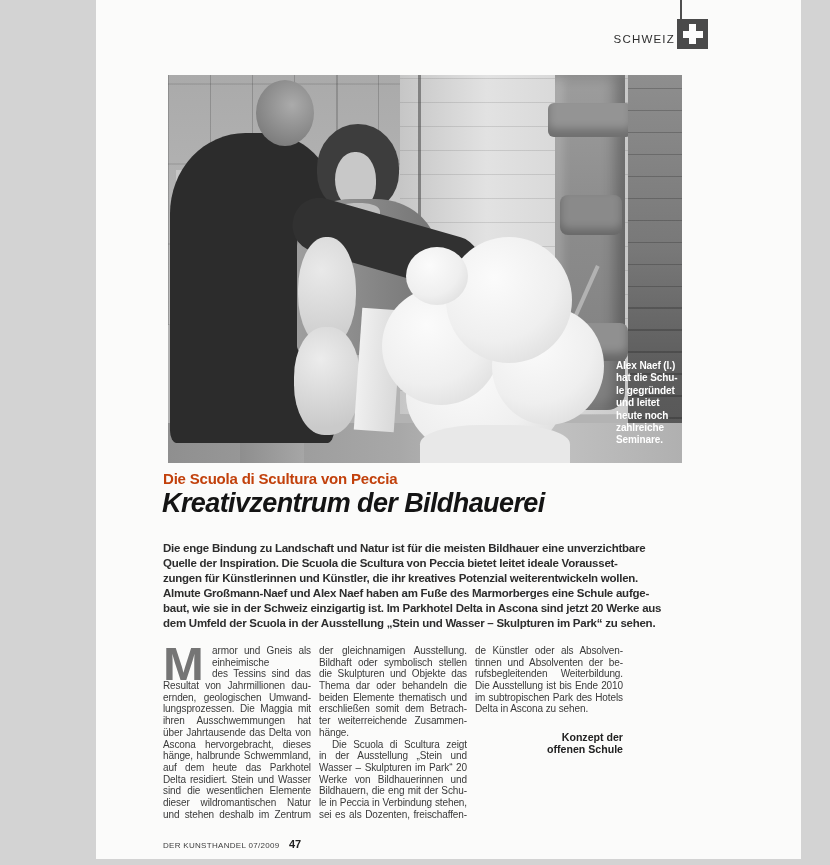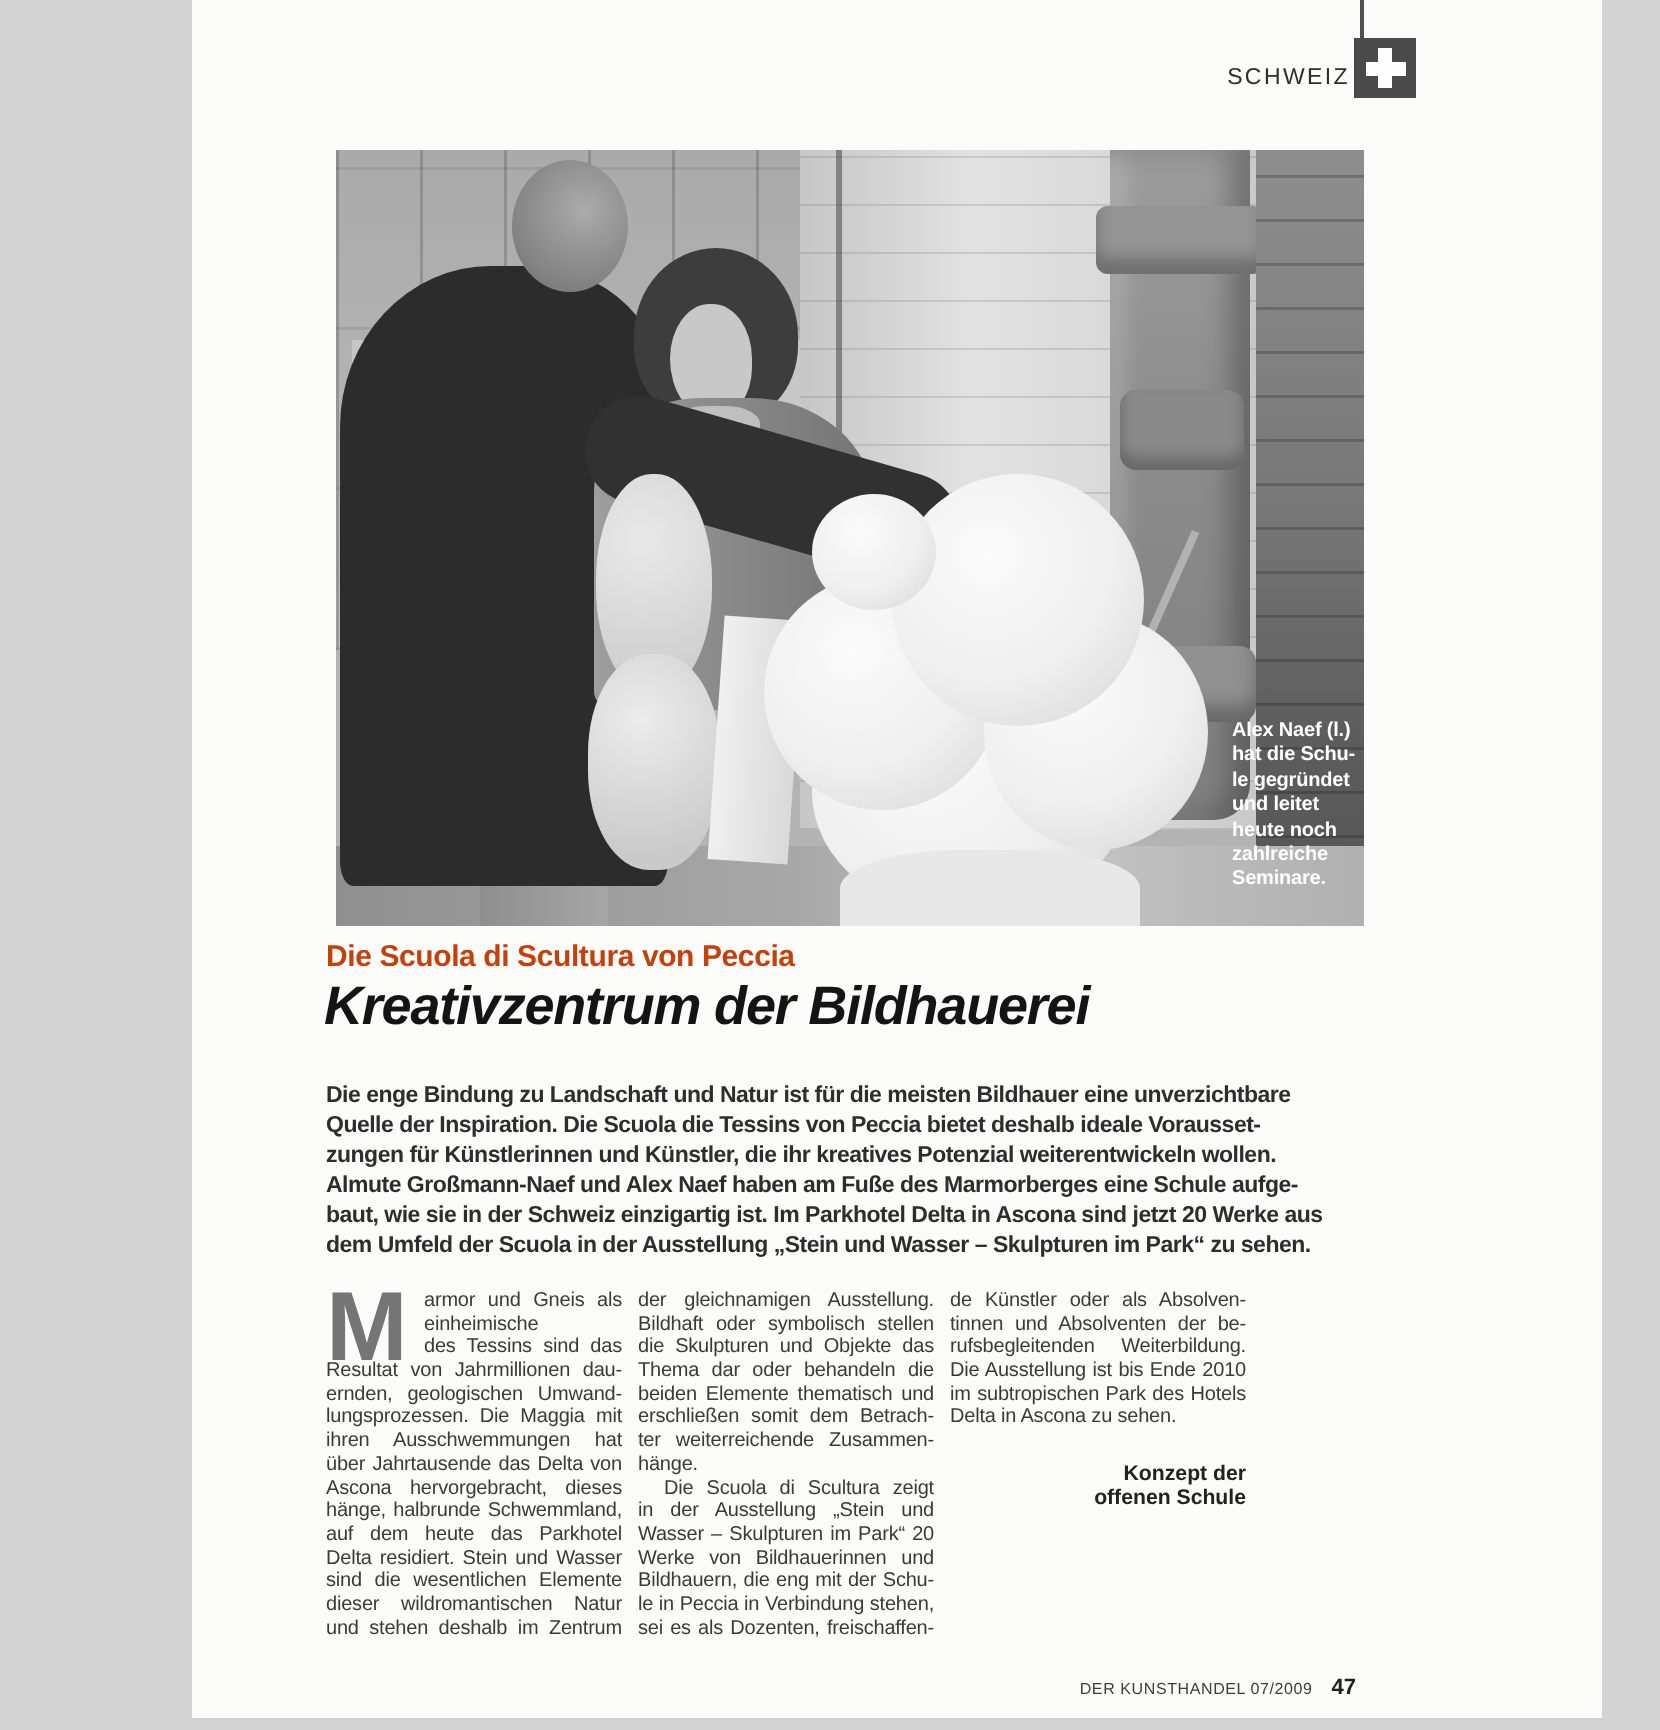--- a/index.html
+++ b/index.html
@@ -97,21 +97,21 @@
   .dropcap { float: left; width: 44px; height: 35px; font-size: 49px; line-height: 39px;
     font-weight: bold; color: #757575; margin-right: 5px; overflow: hidden; }
   .bline { font-size: 10px; line-height: 11.7px; height: 11.7px; overflow: hidden;
     text-align: justify; letter-spacing: -0.1px; }
   .bline::after { content: ""; display: inline-block; width: 100%; height: 0; }
   .bline.end::after { content: none; }
   .bline.indent { text-indent: 13px; }
   .subhead { margin-top: 17px; margin-bottom: 9px; }
   .subline { font-size: 10.6px; font-weight: bold; color: #222; line-height: 11.7px; white-space: nowrap; text-align: right; }
 
-  .footer { position: absolute; left: 67px; top: 834px; width: 515px; text-align: right; }
+  .footer { position: absolute; left: 67px; top: 834px; width: 515px; }
   .footer-credit { font-size: 8px; letter-spacing: 0.3px; color: #3d3d3d; }
   .footer-page { font-size: 11px; font-weight: bold; color: #202020; margin-left: 5px; }
 </style>
 </head>
 <body>
 
 <div class="canvas">
   <div class="page">
 
     <div class="section-label">SCHWEIZ</div>
@@ -162,21 +162,21 @@
           <div class="cap-line">Seminare.</div>
         </div>
     </div>
 
     <div class="kicker">Die Scuola di Scultura von Peccia</div>
     <div class="headline">Kreativzentrum der Bildhauerei</div>
 
     <div class="lead">
 
     <div class="lead-line">Die enge Bindung zu Landschaft und Natur ist für die meisten Bildhauer eine unverzichtbare</div>
-        <div class="lead-line">Quelle der Inspiration. Die Scuola die Tessins von Peccia bietet deshalb ideale Vorausset-</div>
+        <div class="lead-line">Quelle der Inspiration. Die Scuola die Scultura von Peccia bietet leitet ideale Vorausset-</div>
         <div class="lead-line">zungen für Künstlerinnen und Künstler, die ihr kreatives Potenzial weiterentwickeln wollen.</div>
         <div class="lead-line">Almute Großmann-Naef und Alex Naef haben am Fuße des Marmorberges eine Schule aufge-</div>
         <div class="lead-line">baut, wie sie in der Schweiz einzigartig ist. Im Parkhotel Delta in Ascona sind jetzt 20 Werke aus</div>
         <div class="lead-line">dem Umfeld der Scuola in der Ausstellung „Stein und Wasser – Skulpturen im Park“ zu sehen.</div>
       </div>
 
     <div class="columns">
       <div class="col">
         <div class="dropcap">M</div>
         <div>

